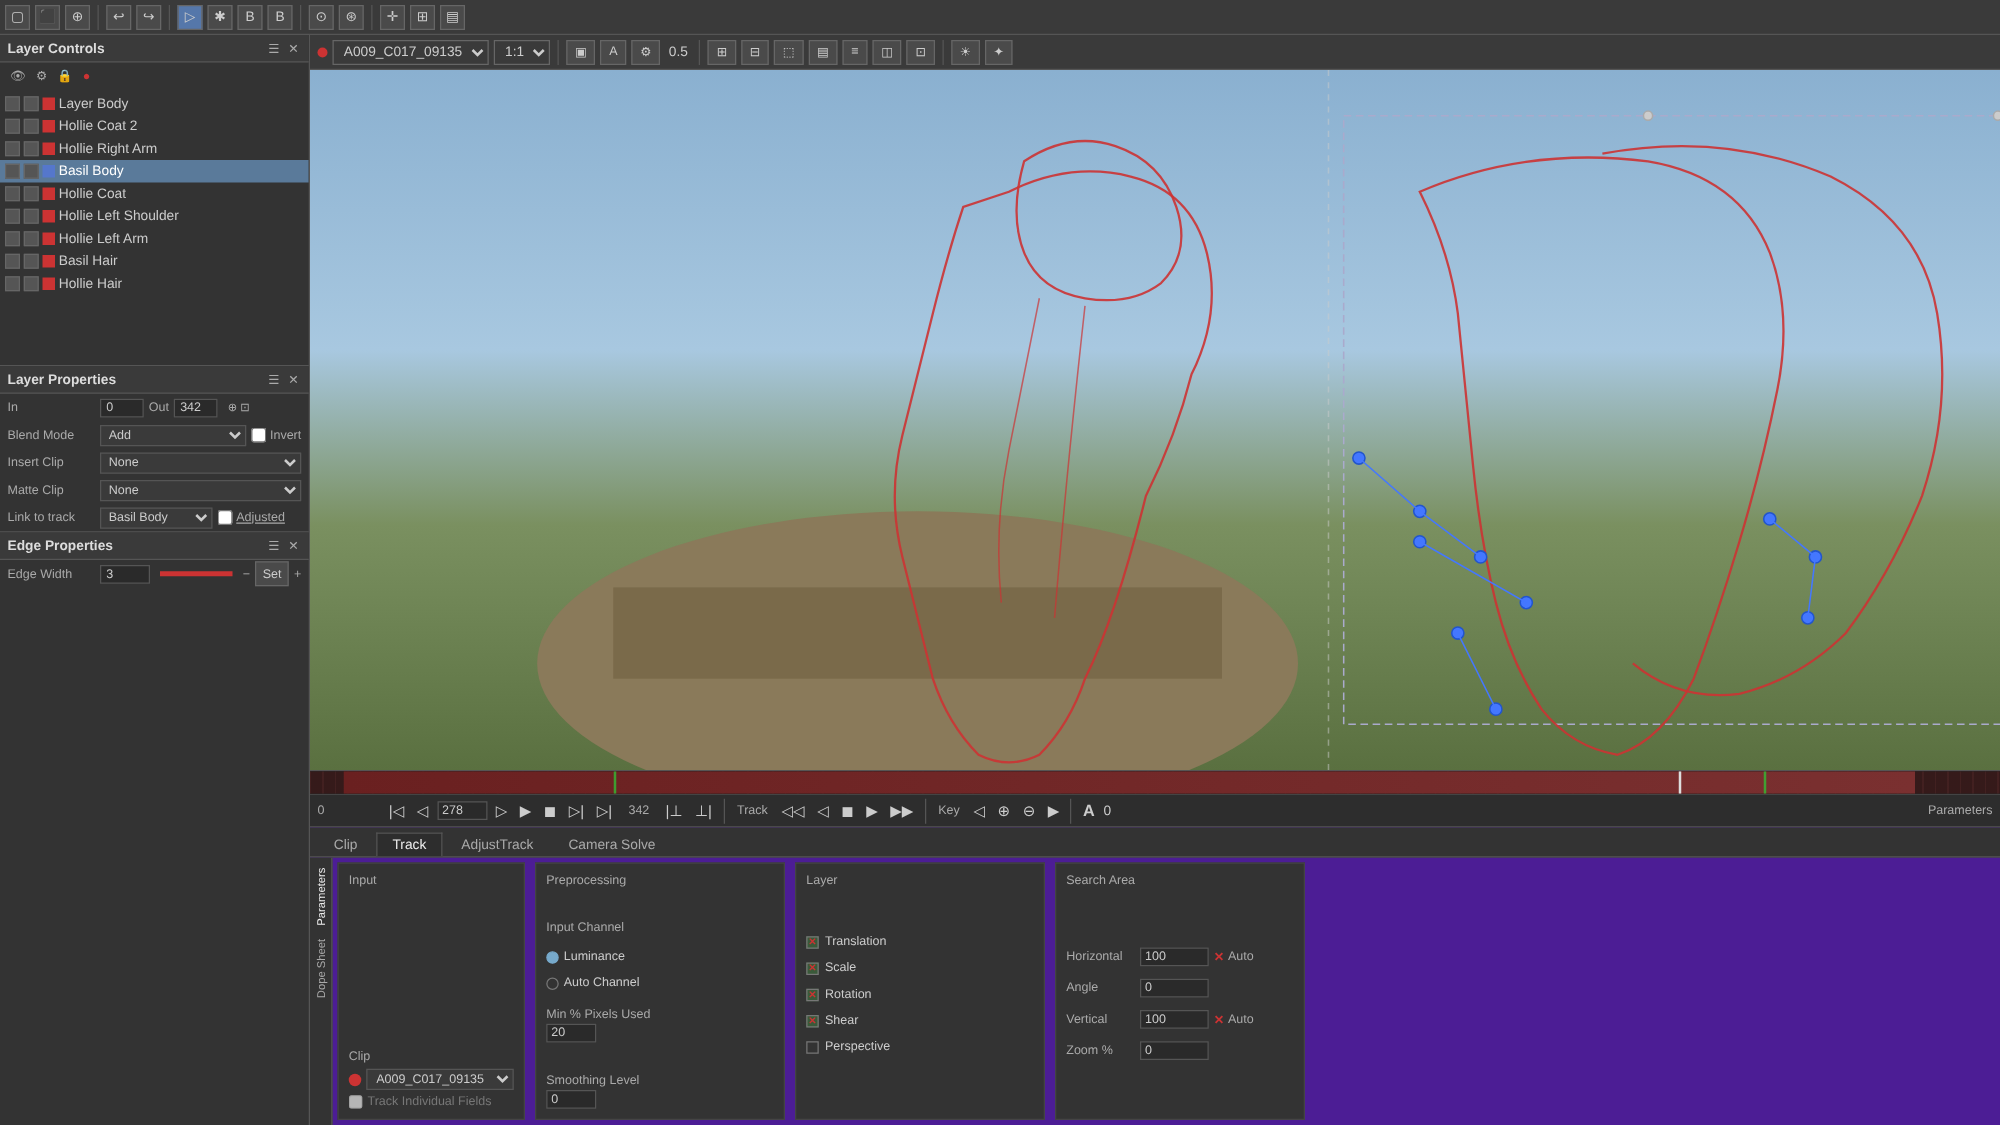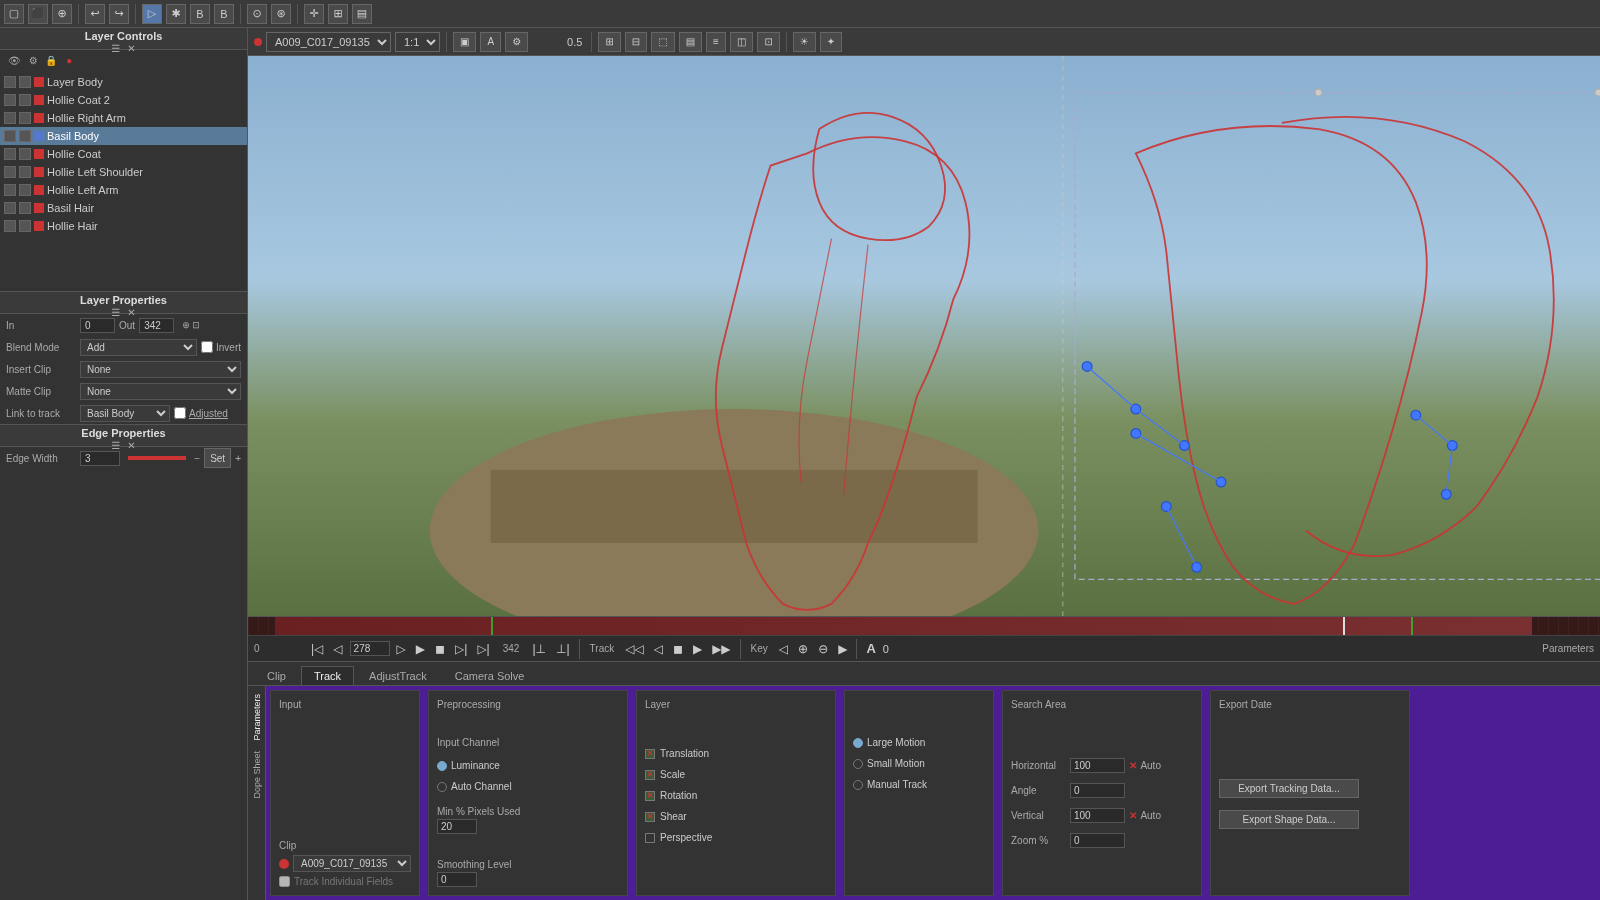--- a/index.html
+++ b/index.html
@@ -11,21 +11,21 @@
     .toolbar-sep { width: 1px; height: 20px; background: #555; margin: 0 2px; }
     .toolbar-icon { width: 20px; height: 20px; background: #4a4a4a; border: 1px solid #666; display: flex; align-items: center; justify-content: center; cursor: pointer; font-size: 11px; color: #ccc; }
 
     
     .main-area { display: flex; flex: 1; overflow: hidden; }
 
     
     .left-panel { width: 248px; background: #333; border-right: 1px solid #555; display: flex; flex-direction: column; flex-shrink: 0; }
 
     
-    .panel-header { background: #3a3a3a; border-bottom: 1px solid #555; padding: 2px 6px; display: flex; align-items: center; justify-content: space-between; height: 22px; flex-direction: column; }
+    .panel-header { background: #3a3a3a; border-bottom: 1px solid #555; padding: 2px 6px; display: flex; align-items: center; justify-content: space-between; height: 22px; }
     .panel-header-title { font-size: 11px; color: #ddd; font-weight: bold; }
     .panel-header-icons { display: flex; gap: 3px; }
     .panel-icon { font-size: 10px; color: #aaa; cursor: pointer; padding: 1px 2px; }
 
     .layer-controls { flex: 0 0 220px; overflow-y: auto; }
     .layer-list { padding: 2px 0; }
     .layer-item { display: flex; align-items: center; height: 18px; padding: 0 4px; cursor: pointer; gap: 3px; }
     .layer-item.selected { background: #5a7a9a; }
     .layer-vis { width: 12px; height: 12px; border: 1px solid #666; background: #555; flex-shrink: 0; cursor: pointer; }
     .layer-color { width: 10px; height: 10px; flex-shrink: 0; }
@@ -321,21 +321,21 @@
       </select>
       <select class="viewer-dropdown" style="width:45px;">
         <option>1:1</option>
         <option>1:2</option>
         <option>2:1</option>
       </select>
       <div class="toolbar-sep"></div>
       <button class="viewer-btn">▣</button>
       <button class="viewer-btn">A</button>
       <button class="viewer-btn">⚙</button>
-      <span style="color:#ccc;font-size:11px;padding:0 3px;margin-left:32px;">0.5</span>
+      <span style="color:#ccc;font-size:11px;padding:0 3px;">0.5</span>
       <div class="toolbar-sep"></div>
       <button class="viewer-btn">⊞</button>
       <button class="viewer-btn">⊟</button>
       <button class="viewer-btn">⬚</button>
       <button class="viewer-btn">▤</button>
       <button class="viewer-btn">≡</button>
       <button class="viewer-btn">◫</button>
       <button class="viewer-btn">⊡</button>
       <div class="toolbar-sep"></div>
       <button class="viewer-btn">☀</button>
@@ -532,35 +532,20 @@
                   <span style="color:#cc3333;font-weight:bold;">✕</span>
                 </div>
               <span style="color:#ccc;font-size:10px;">Shear</span>
             </div>
             <div class="checkbox-row">
               <div class="check-box"></div>
               <span style="color:#ccc;font-size:10px;">Perspective</span>
             </div>
           </div>
 
-          <div class="param-section motion-type-section">
-            <div style="height:30px;"></div>
-            <div class="radio-row">
-              <div class="radio-dot checked"></div>
-              <span style="color:#ccc;font-size:10px;">Large Motion</span>
-            </div>
-            <div class="radio-row">
-              <div class="radio-dot"></div>
-              <span style="color:#ccc;font-size:10px;">Small Motion</span>
-            </div>
-            <div class="radio-row">
-              <div class="radio-dot"></div>
-              <span style="color:#ccc;font-size:10px;">Manual Track</span>
-            </div>
-          </div>
 
           <div class="param-section search-area-section">
             <div class="param-section-title">Search Area</div>
             <div style="height:30px;"></div>
             <div class="search-field-row">
               <span class="search-label">Horizontal</span>
               <input class="search-input" type="text" value="100" style="">
               <div class="auto-check">
                 <span class="x-mark">✕</span>
                 <span style="color:#aaa;font-size:10px;">Auto</span>
@@ -577,24 +562,18 @@
                 <span class="x-mark">✕</span>
                 <span style="color:#aaa;font-size:10px;">Auto</span>
               </div>
             </div>
             <div class="search-field-row">
               <span class="search-label">Zoom %</span>
               <input class="search-input" type="text" value="0" style="">
             </div>
           </div>
 
-          <div class="param-section export-section">
-            <div class="param-section-title">Export Date</div>
-            <div style="height:50px;"></div>
-            <button class="export-btn">Export Tracking Data...</button>
-            <button class="export-btn">Export Shape Data...</button>
-          </div>
 
         </div>
       </div>
     </div>
   </div>
 </div>
 
 </body></html>

